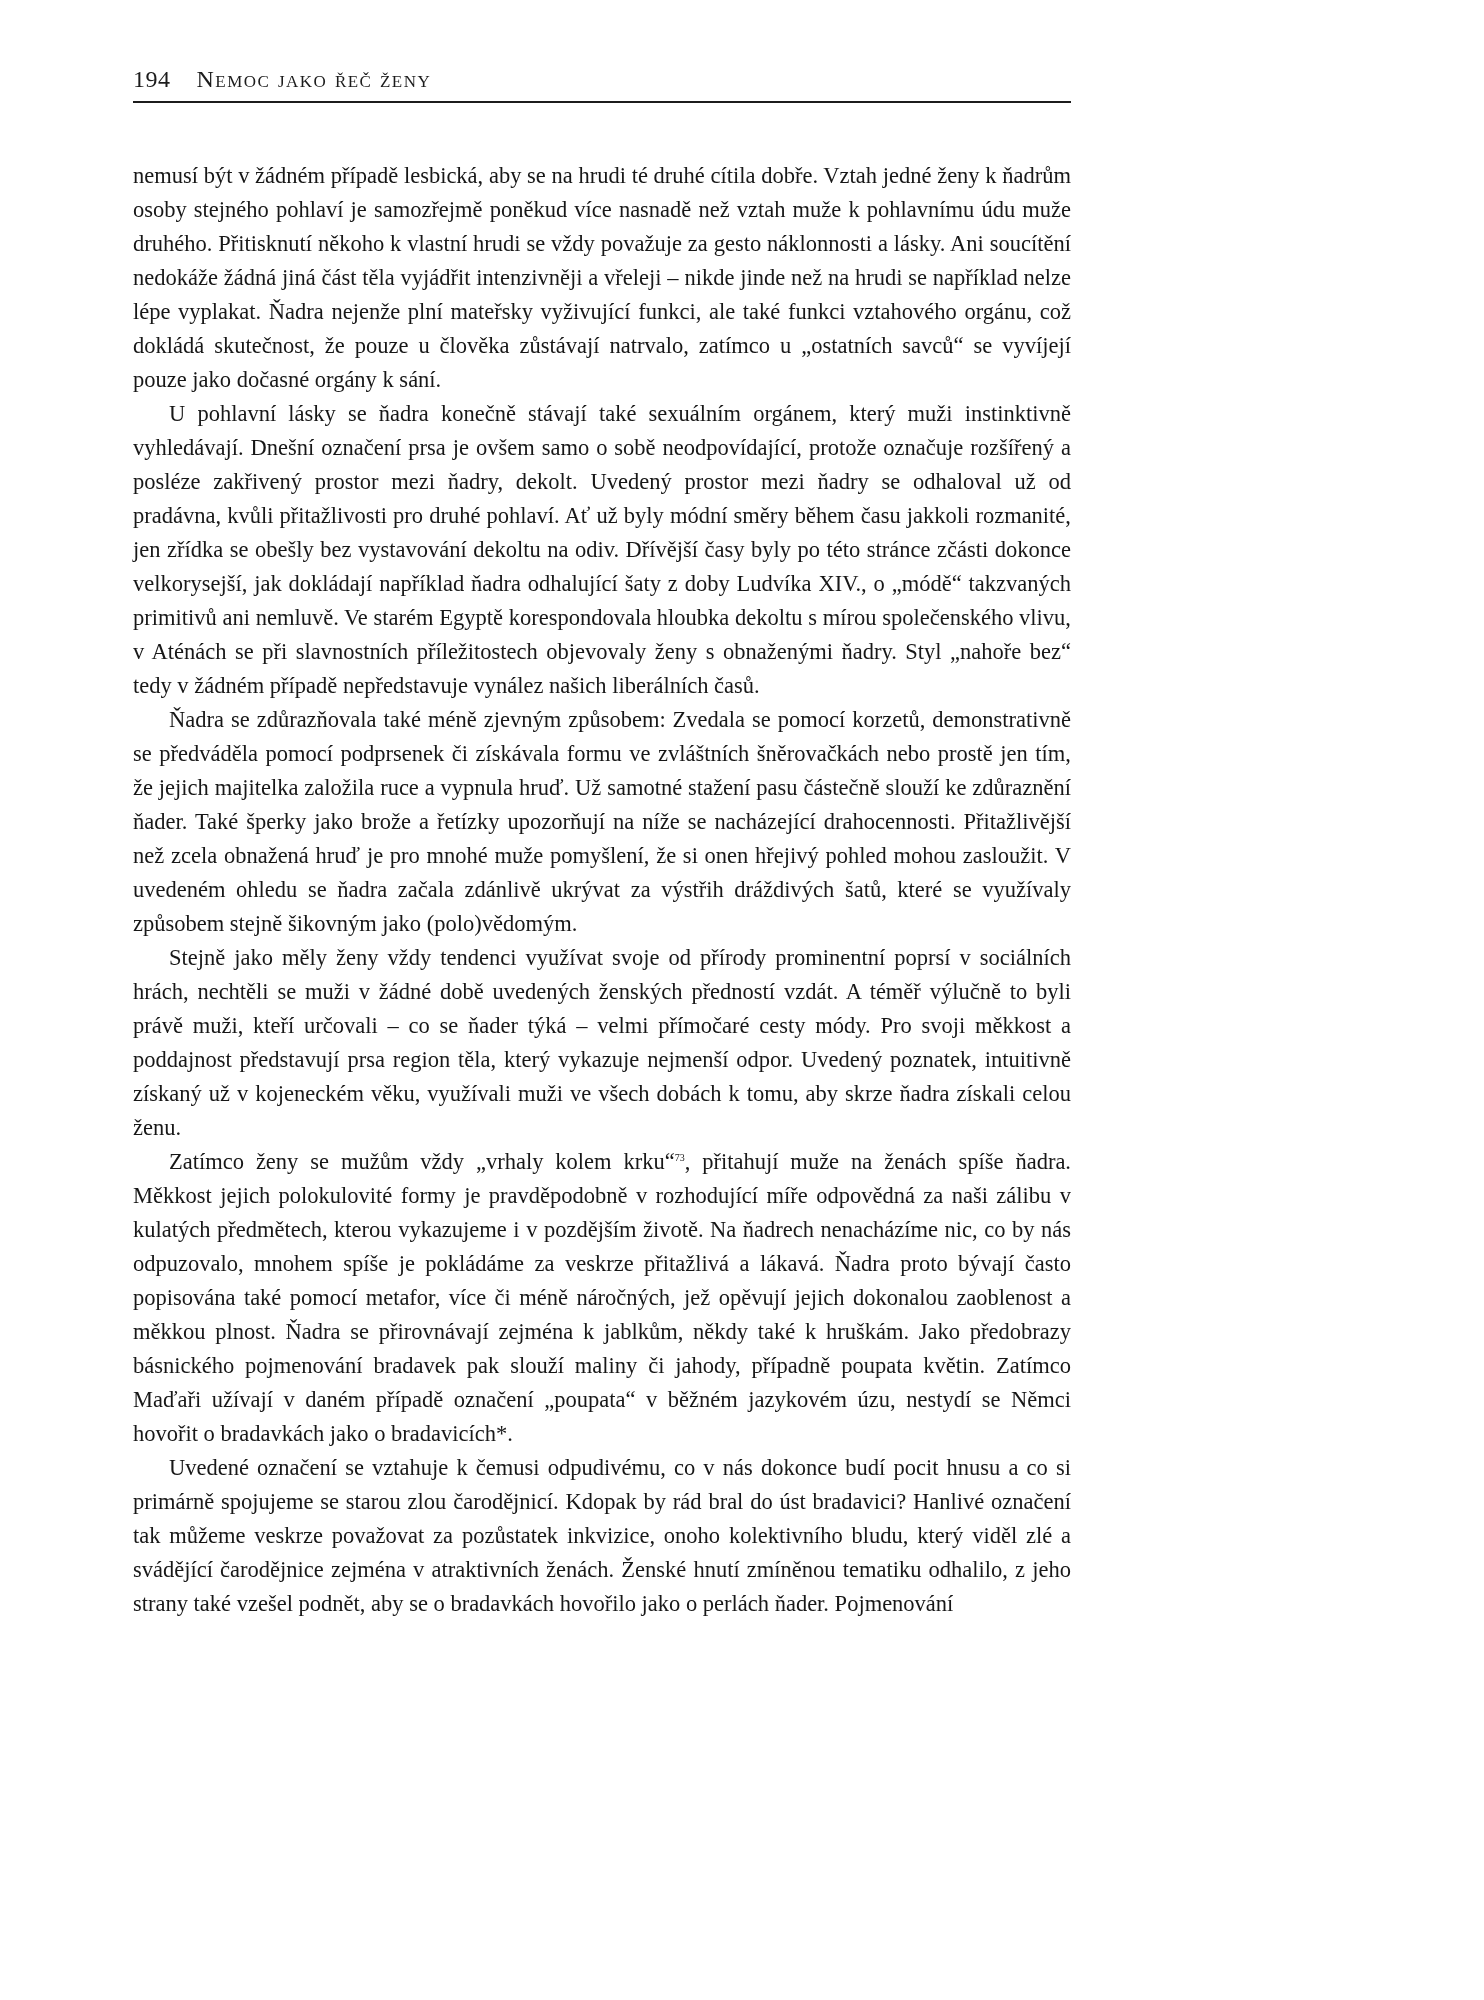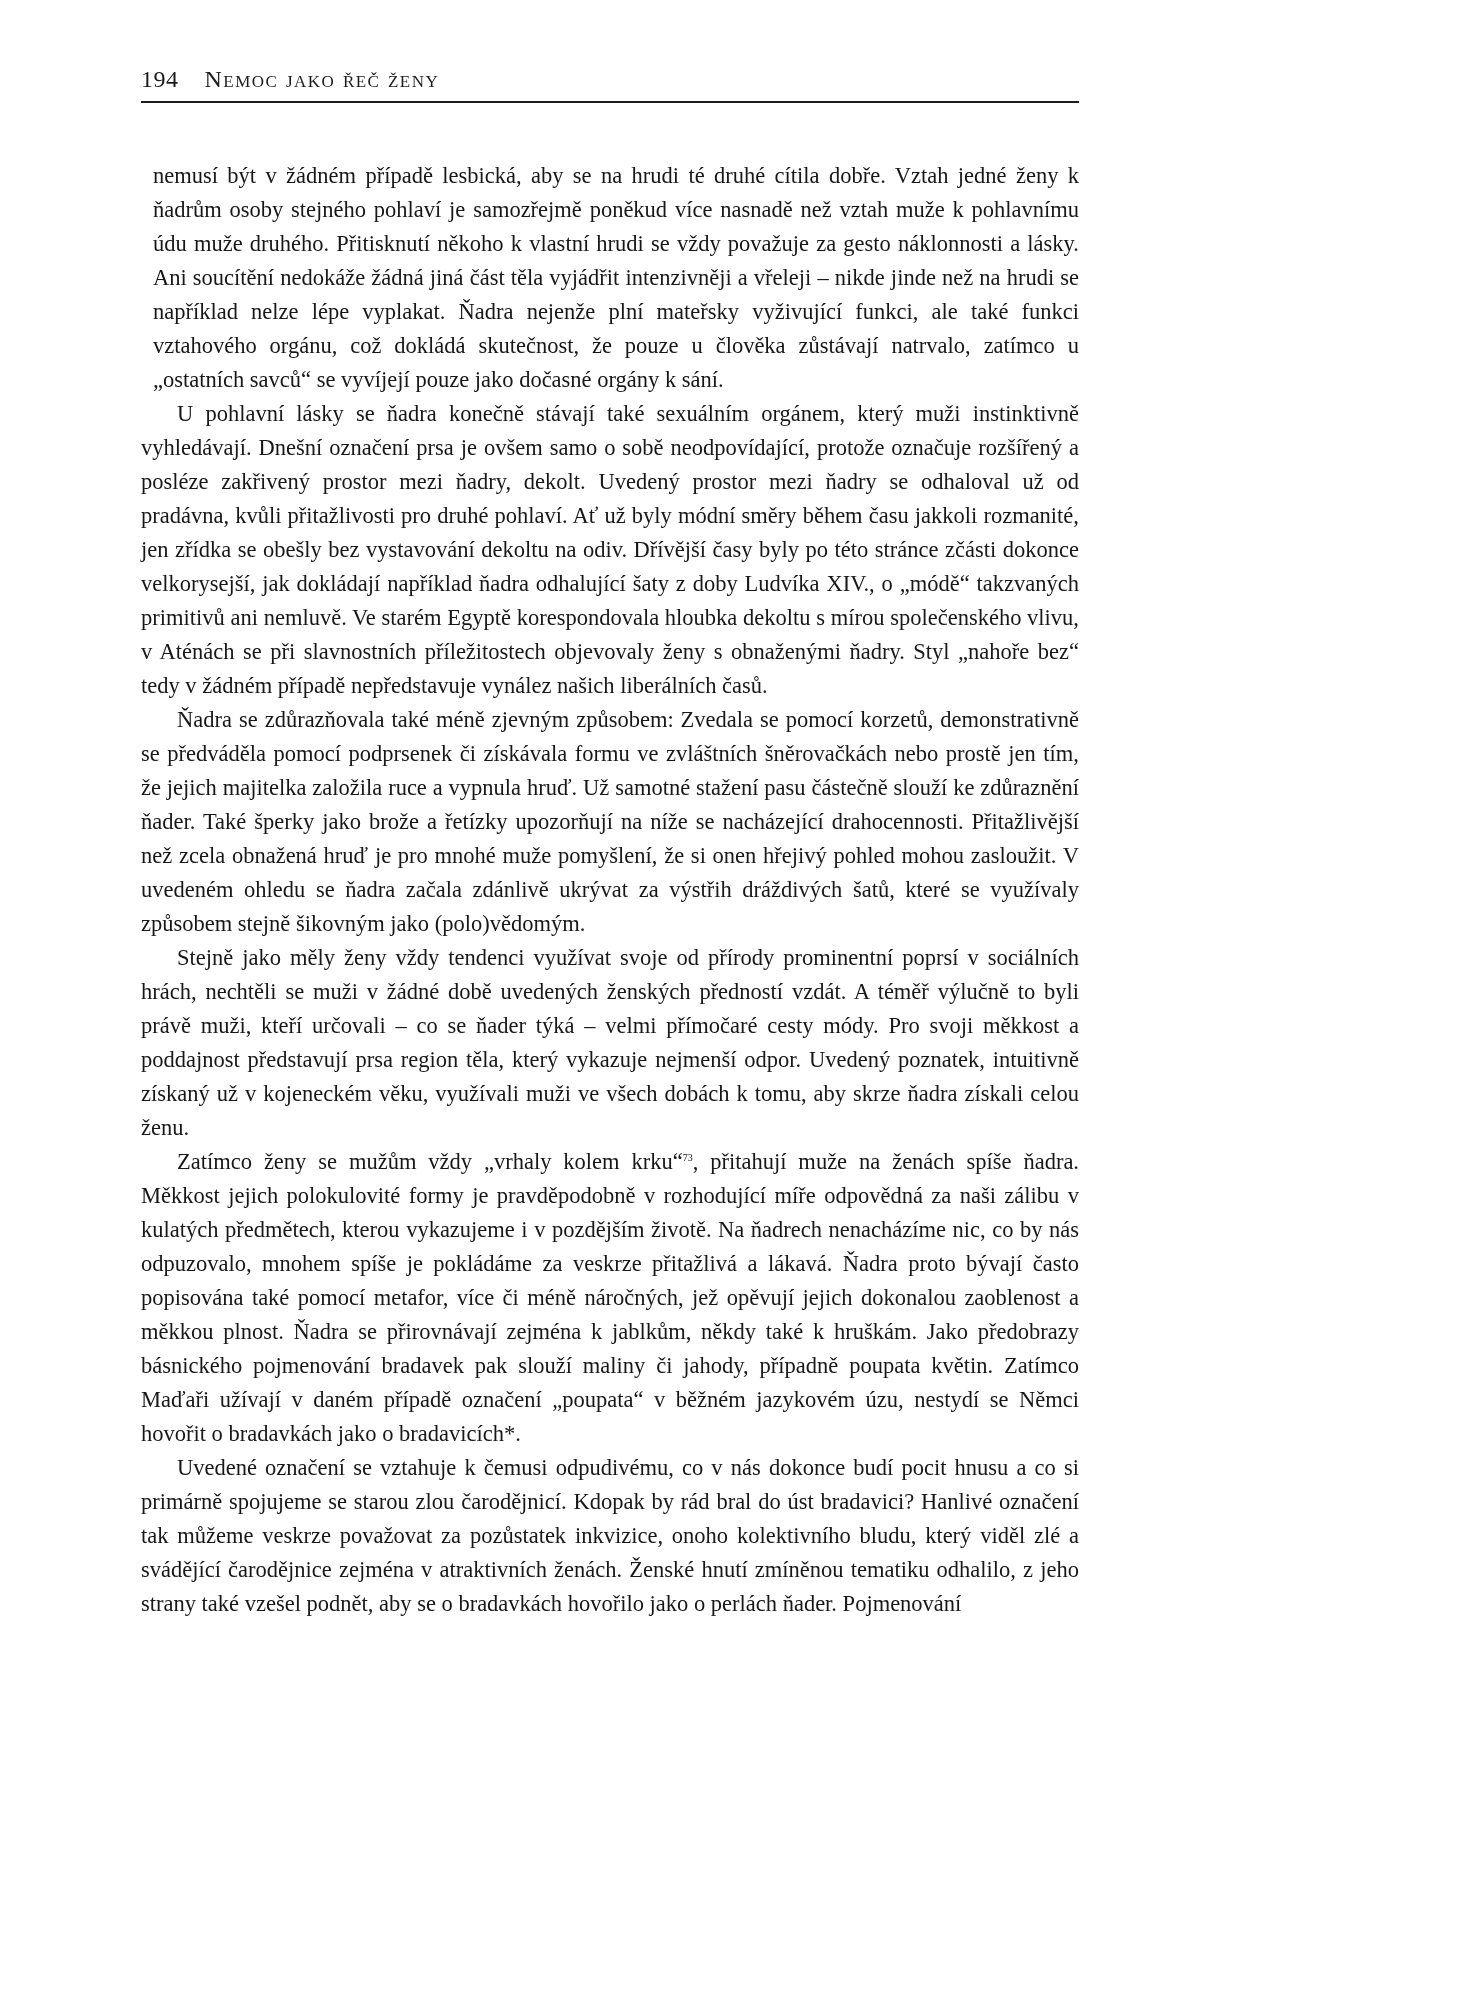--- a/index.html
+++ b/index.html
@@ -12,21 +12,21 @@
     width: 1484px;
     height: 2000px;
     margin: 0 auto;
     background: #ffffff;
     font-family: "Liberation Serif", "DejaVu Serif", serif;
     color: #171717;
     overflow: hidden;
   }
   .text-block {
     position: absolute;
-    left: 141px;
+    left: 133px;
     top: 66px;
     width: 938px;
   }
   .page-header {
     display: flex;
     align-items: baseline;
     gap: 26px;
     font-size: 24px;
     letter-spacing: 0.5px;
     color: #1c1c1c;
@@ -52,21 +52,20 @@
     text-align: justify;
     hyphens: auto;
     -webkit-hyphens: auto;
   }
   .body-text p {
     margin: 0;
     text-indent: 36px;
   }
   .body-text p.noindent {
     text-indent: 0;
-    margin-left: 12px;
   }
   sup.footnote-ref {
     font-size: 10px;
     line-height: 0;
     vertical-align: super;
   }
 </style>
 </head>
 <body>
 

